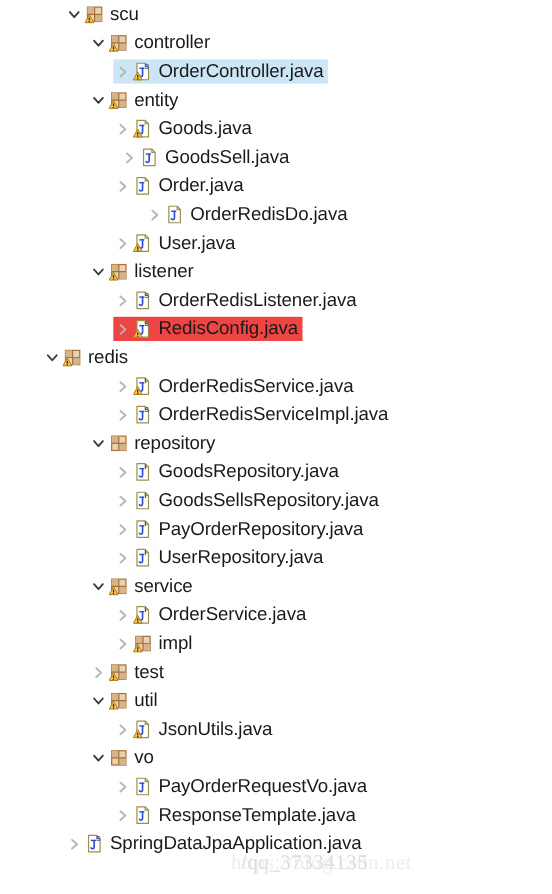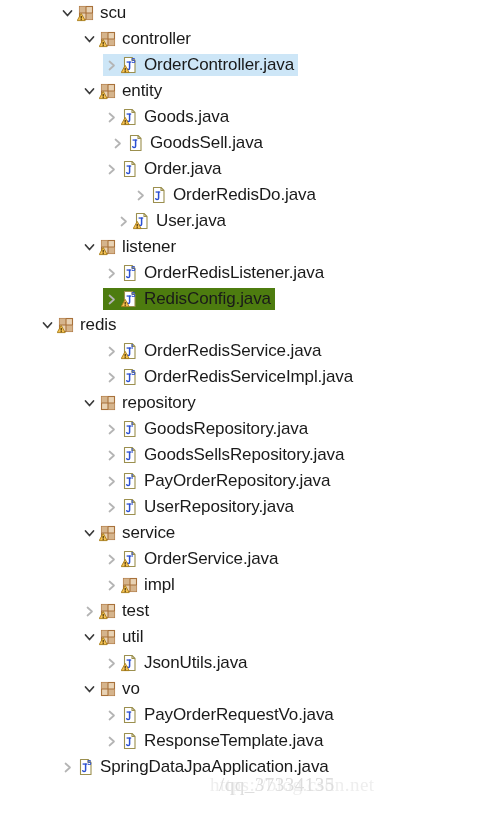--- a/index.html
+++ b/index.html
@@ -55,21 +55,21 @@
     display: inline-flex;
     align-items: center;
     height: 22px;
     box-sizing: border-box;
     padding-right: 4px;
   }
   .row.sel-strong .row-inner {
     background: #cde6f7;
   }
   .row.sel-soft .row-inner {
-    background: #4d7c0f;
+    background: #ef4444;
   }
 
   .twisty {
     width: 17px;
     min-width: 17px;
     height: 22px;
     position: relative;
     display: inline-block;
   }
   .twisty svg { display: block; position: absolute; left: 3px; top: 6px; }
@@ -278,21 +278,21 @@
               <path d="M3.5 1.5 H11 L14 4.5 V16.5 H3.5 Z" fill="#ffffff" stroke="#9b8f4e" stroke-width="1.1" stroke-linejoin="round"></path>
               <path d="M11 1.5 V4.5 H14" fill="none" stroke="#9b8f4e" stroke-width="1.1" stroke-linejoin="round"></path>
               <path d="M8.6 6.2 V12.2 Q8.6 13.6 7.2 13.6 Q6.1 13.6 5.8 12.8" fill="none" stroke="#2b4fd0" stroke-width="1.5" stroke-linecap="round"></path>
               <rect x="5.6" y="5.4" width="4.6" height="1.3" fill="#2b4fd0"></rect>
             </g>
           </svg>
         </span>
         <span class="label">OrderRedisDo.java</span>
       </div>
     </div>
-    <div class="row" style="padding-left: 103px; margin-left: 12px;">
+    <div class="row" style="padding-left: 103px;">
       <div class="row-inner">
         <span class="twisty">
           <svg xmlns="http://www.w3.org/2000/svg" width="11" height="11" viewBox="0 0 11 11">
             <path d="M3.5 1.5 L8 5.5 L3.5 9.5" fill="none" stroke="#b4b4b4" stroke-width="1.7" stroke-linecap="round" stroke-linejoin="round"></path>
           </svg>
         </span>
         <span class="icon">
           <svg xmlns="http://www.w3.org/2000/svg" width="18" height="18" viewBox="0 0 18 18">
             <g>
               <path d="M3.5 1.5 H11 L14 4.5 V16.5 H3.5 Z" fill="#ffffff" stroke="#9b8f4e" stroke-width="1.1" stroke-linejoin="round"></path>

